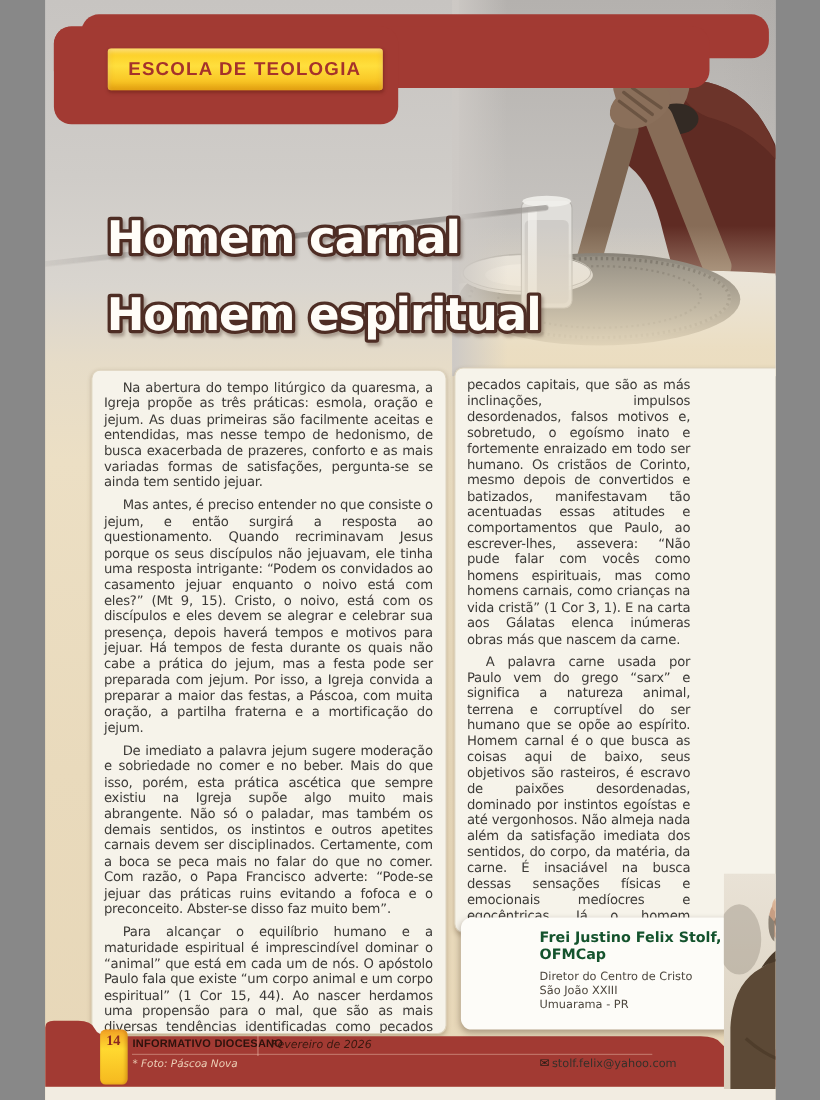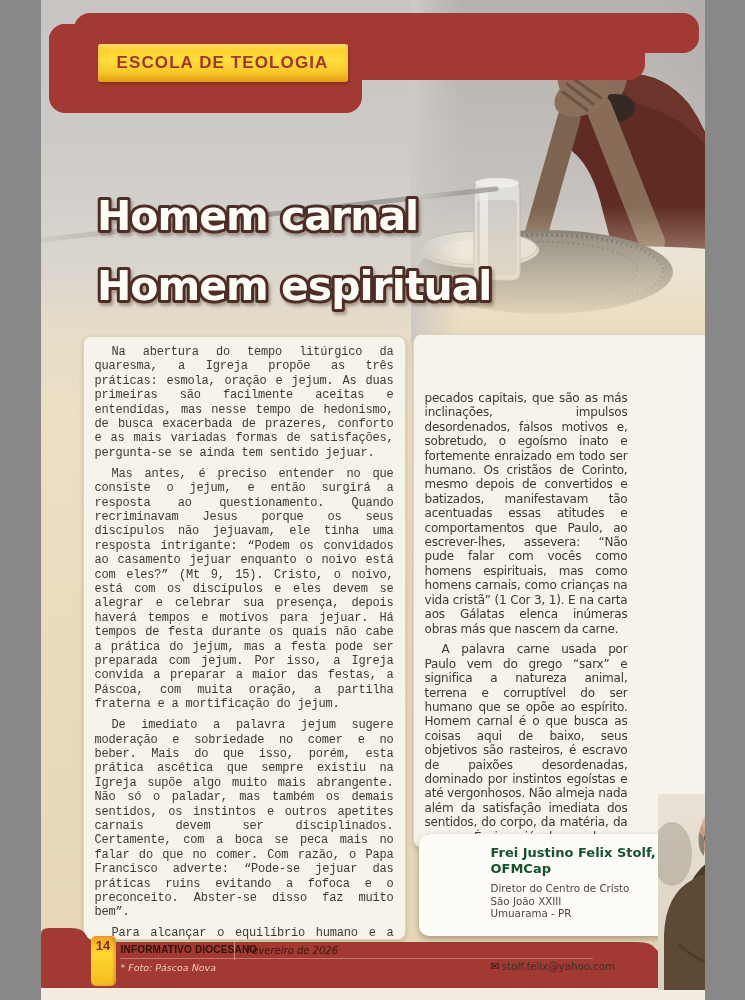--- a/index.html
+++ b/index.html
@@ -25,42 +25,42 @@
   .banner::before{content:"";position:absolute;left:-7px;top:-4px;width:16px;height:46px;background:#d79a10;transform:skewY(14deg);z-index:-1;border-radius:2px;}
   .banner::after{content:"";position:absolute;right:-7px;top:-4px;width:16px;height:46px;background:#d79a10;transform:skewY(-14deg);z-index:-1;border-radius:2px;}
   .banner-label{font-family:"Liberation Sans",sans-serif;font-weight:bold;font-size:17px;letter-spacing:1.1px;color:#a5322b;}
   
   .title-svg{position:absolute;left:50px;top:186px;width:450px;height:136px;filter:drop-shadow(2px 3px 1.5px rgba(70,45,35,.35));}
   .title-svg text{font-family:"DejaVu Sans",sans-serif;font-weight:bold;font-size:41px;letter-spacing:-1px;
     fill:#fffdf8;stroke:#4e2d24;stroke-width:6px;paint-order:stroke;stroke-linejoin:round;}
   
   .panel{position:absolute;background:#f6f3ea;border:1px solid #ded4be;border-radius:8px;
     box-shadow:0 2px 4px rgba(110,85,55,.3);padding:8px 11px;box-sizing:border-box;overflow:hidden;}
-  .panel-left{left:42px;top:336px;width:323px;height:604px;font-family:Liberation Mono, monospace;}
+  .panel-left{left:42px;top:336px;width:323px;height:604px;}
   .panel-right{left:372px;top:334px;width:331px;height:514px;}
   .panel p{margin:0 0 6.5px 0;font-size:12px;line-height:14.4px;text-align:justify;color:#3c3a37;
     text-indent:17px;letter-spacing:-0.2px;}
-  .panel-right p:first-of-type{text-indent:0;margin-top:48px;}
+  .panel-right p:first-of-type{text-indent:0;}
   .photo-cut{float:right;width:96px;height:70px;margin:444px 0 0 8px;}
   
   .author-box{position:absolute;left:378px;top:834px;width:248px;height:102px;background:#fdfcf8;border-radius:10px;
     box-shadow:0 3px 6px rgba(60,40,25,.35);z-index:6;box-sizing:border-box;padding:11px 6px 6px 72px;}
   .author-name{font-weight:bold;font-size:13px;line-height:16px;color:#14532d;}
   .author-roles{margin-top:5px;font-size:10.3px;line-height:12.6px;color:#4c463d;}
   .author-email{font-size:10.3px;line-height:13px;color:#35302a;margin-top:40px;}
   .email-ic{font-size:11px;color:#241c15;margin-right:2px;}
   
   .friar{position:absolute;left:617px;top:794px;width:126px;height:196px;z-index:7;}
   
   .footer-svg{position:absolute;left:0;top:925px;width:745px;height:75px;z-index:5;}
   .bottom-strip{position:absolute;left:0;top:988px;width:745px;height:12px;background:#f2ece1;z-index:4;}
   .page-tab{position:absolute;left:50px;top:936px;width:25px;height:50px;border-radius:5px;z-index:6;
     background:linear-gradient(180deg,#f2a125 0%,#ffd930 35%,#f5b81f 100%);box-shadow:inset -2px 0 3px rgba(160,80,0,.35);
     text-align:center;}
-  .page-num{font-weight:bold;font-size:13px;color:#8c2a1f;line-height:18px;padding-top:1px;font-family:Liberation Sans, sans-serif;}
+  .page-num{font-weight:bold;font-size:13px;color:#8c2a1f;line-height:18px;padding-top:1px;font-family:Liberation Serif, serif;}
   .f-pub{position:absolute;left:80px;top:944px;z-index:6;font-family:"Liberation Sans",sans-serif;
     font-weight:bold;font-size:10px;letter-spacing:.2px;color:#2d120c;}
   .f-vsep{position:absolute;left:193px;top:939px;width:1.5px;height:21px;background:rgba(240,195,175,.55);z-index:6;}
   .f-date{position:absolute;left:206px;top:945px;z-index:6;font-style:italic;font-size:10px;color:#3a180f;}
   .f-hline{position:absolute;left:79px;top:958px;width:473px;height:1px;background:rgba(250,222,200,.38);z-index:6;}
   .f-credit{position:absolute;left:80px;top:962px;z-index:6;font-style:italic;font-size:9.5px;color:#eccfb6;}
 </style>
 </head>
 <body>
 

